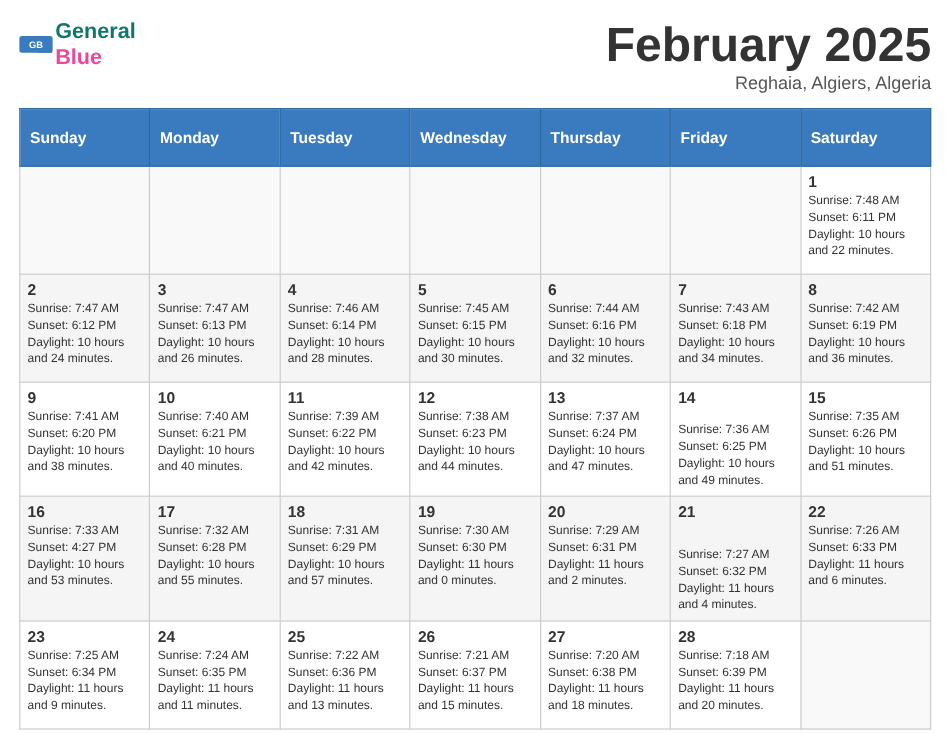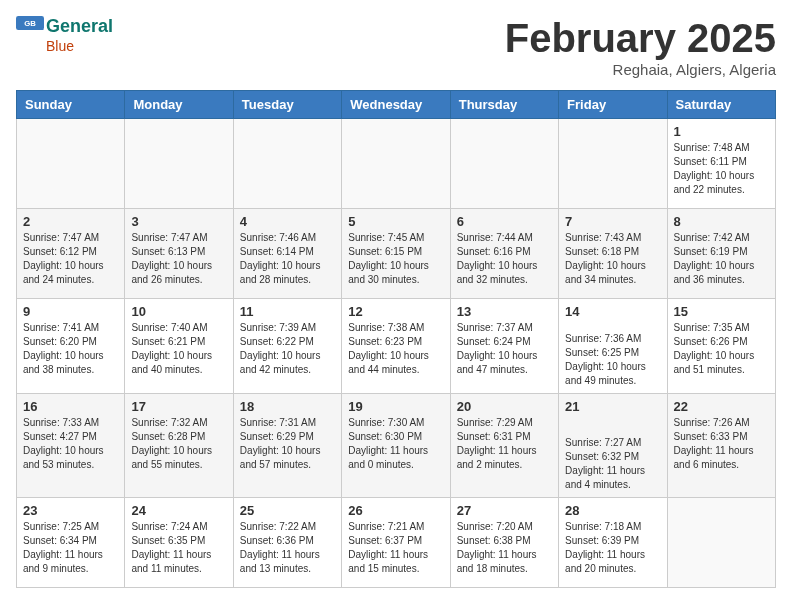--- a/index.html
+++ b/index.html
@@ -11,21 +11,21 @@
       padding: 16px;
     }
     .header {
       display: flex;
       justify-content: space-between;
       align-items: flex-start;
       margin-bottom: 12px;
     }
     .logo {
       display: flex;
-      align-items: flex-start;
+      align-items: flex-end;
     }
     .logo-icon {
       width: 28px;
       height: 28px;
       margin-right: 2px;
     }
     .title-block {
       text-align: right;
     }
     .month-title {
@@ -39,21 +39,21 @@
     }
     .calendar {
       width: 100%;
       border-collapse: collapse;
       border: 1px solid #ccc;
     }
     .calendar th {
       background-color: #3a7abf;
       color: #fff;
       text-align: left;
-      padding: 6px 8px;
+      padding: 16px 8px;
       font-size: 13px;
       border: 1px solid #2d6aa0;
     }
     .calendar td {
       vertical-align: top;
       border: 1px solid #ccc;
       padding: 5px 6px;
       width: calc(100% / 7);
       min-height: 80px;
       height: 90px;
@@ -87,21 +87,21 @@
 
 <div class="header">
   <div class="logo">
     <svg class="logo-icon" viewBox="0 0 36 36">
       <rect x="0" y="0" width="36" height="18" rx="3" fill="#3a7abf"></rect>
       <text x="18" y="13" text-anchor="middle" fill="white" font-size="10" font-weight="bold">GB</text>
       <path d="M20 18 Q28 10 36 18" fill="#3a7abf"></path>
     </svg>
     <div>
       <span style="font-size:18px;font-weight:bold;color:#0f766e;">General</span><br>
-      <span style="font-size:14px;font-weight:normal;color:#c2410c;">Blue</span>
+      <span style="font-size:18px;font-weight:bold;color:#ec4899;">Blue</span>
     </div>
   </div>
   <div class="title-block">
     <div class="month-title">February 2025</div>
     <div class="location">Reghaia, Algiers, Algeria</div>
   </div>
 </div>
 
 <table class="calendar">
   <thead>

